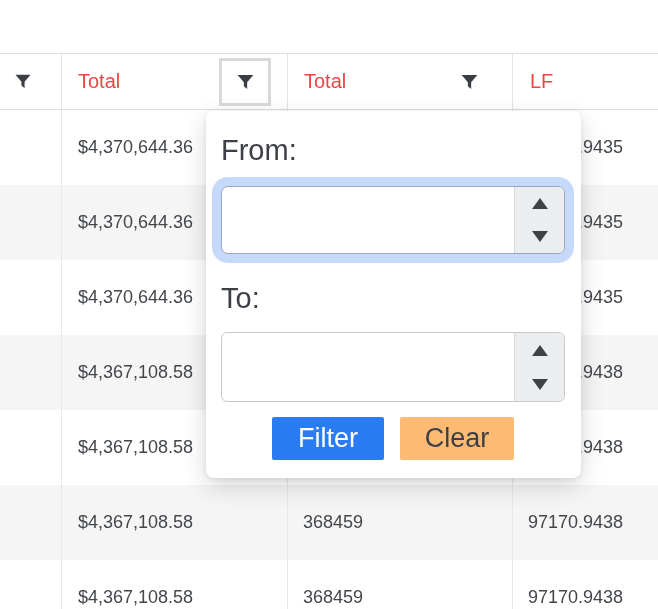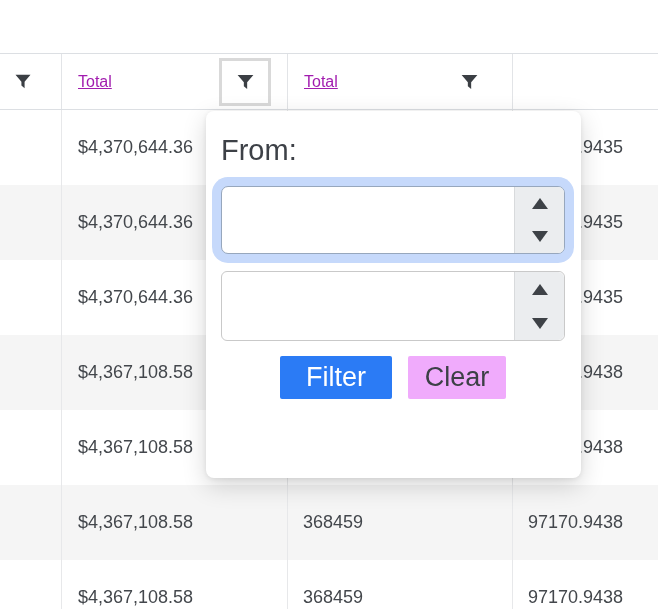--- a/index.html
+++ b/index.html
@@ -9,21 +9,21 @@
     color:#43474c; background:#fff;
   }
   
   .grid { position:absolute; top:53px; left:0; width:658px; }
   .hdr-row {
     display:flex; height:57px; box-sizing:border-box; background:#fff;
     border-top:1px solid #dcdfe3; border-bottom:1px solid #dcdfe3;
   }
   .hdr-cell {
     box-sizing:border-box; display:flex; align-items:center;
-    border-right:1px solid #e2e4e7; font-size:16px; color:#a21caf;text-decoration:underline;
+    border-right:1px solid #e2e4e7; font-size:20px; color:#ef4444;
   }
   .hdr-cell.c1 { width:62px;  padding-left:13px; }
   .hdr-cell.c2 { width:226px; padding:0 16px; justify-content:space-between; }
   .hdr-cell.c3 { width:225px; padding:0 16px 0 16px; padding-right:32px; justify-content:space-between; }
   .hdr-cell.c4 { width:145px; padding-left:17px; border-right:none; }
   .icon-box {
     width:52px; height:48px; box-sizing:border-box; background:#fff;
     border:3px solid #d9d9d9; display:flex; align-items:center; justify-content:center;
   }
   .funnel { display:block; }
@@ -68,21 +68,21 @@
   }
   .spin-btn { flex:1; display:flex; align-items:center; justify-content:center; cursor:pointer; }
   .tri-up   { width:0; height:0; border-left:8px solid transparent; border-right:8px solid transparent; border-bottom:11px solid #3e4247; }
   .tri-down { width:0; height:0; border-left:8px solid transparent; border-right:8px solid transparent; border-top:11px solid #3e4247; }
   .btn-row { display:flex; justify-content:center; gap:16px; margin-top:15px; }
   .btn {
     height:43px; border:none; border-radius:2px; font-size:27px; line-height:43px;
     font-family:"Liberation Sans","DejaVu Sans",sans-serif; cursor:pointer; padding:0;
   }
   .btn-filter { width:112px; background:#2b7bf5; color:#ffffff; }
-  .btn-clear  { width:98px; background:#f0abfc; color:#3c4046; }
+  .btn-clear  { width:114px; background:#fdba74; color:#3c4046; }
 </style>
 </head>
 <body>
 
 <div class="screen">
 
   <div class="grid">
 
     <div class="hdr-row">
       <div class="hdr-cell c1">
@@ -100,20 +100,23 @@
             </svg>
         </span>
       </div>
       <div class="hdr-cell c3">
         <span>Total</span>
         <span>
           <svg class="funnel" width="21" height="22" viewBox="0 0 24 24">
               <path d="M3 4h18l-7.1 8.4V20l-3.8-3.1v-4.5L3 4z" fill="#3b3f44"></path>
             </svg>
         </span>
+      </div>
+      <div class="hdr-cell c4">
+        <span>LF</span>
       </div>
     </div>
 
     <div class="body-row">
       <div class="cell c1"></div>
       <div class="cell c2">$4,370,644.36</div>
       <div class="cell c3">368459</div>
       <div class="cell c4">97170.9435</div>
     </div>
     <div class="body-row alt">
@@ -161,20 +164,21 @@
       <div class="spin">
         <div class="spin-btn">
             <span class="tri-up"></span>
           </div>
         <div class="spin-btn">
             <span class="tri-down"></span>
           </div>
       </div>
     </div>
 
+    <div class="popup-label lbl-to">To:</div>
     <div class="num-wrap to">
       <input class="num-field" type="text" value="" style="">
       <div class="spin">
         <div class="spin-btn">
             <span class="tri-up"></span>
           </div>
         <div class="spin-btn">
             <span class="tri-down"></span>
           </div>
       </div>

